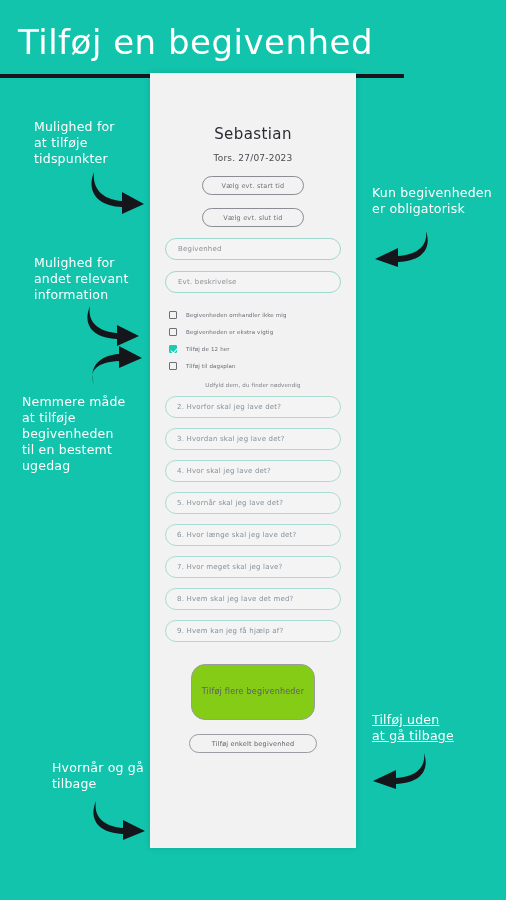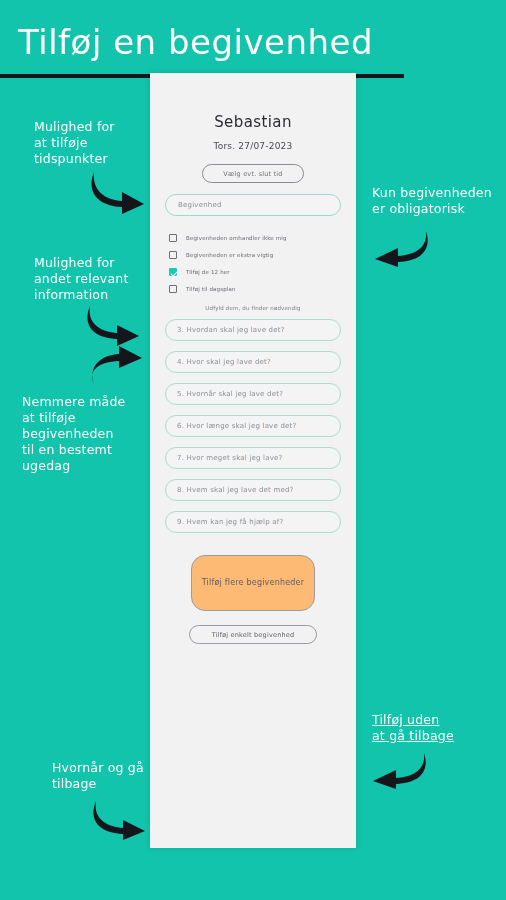--- a/index.html
+++ b/index.html
@@ -42,21 +42,21 @@
   
   .phone {
     position: absolute;
     left: 150px;
     top: 73px;
     width: 206px;
     height: 775px;
     background: #f2f2f2;
     box-shadow: 0 0 6px rgba(0,0,0,0.12);
     overflow: hidden;
-    padding: 0 10px;
+    padding: 12px 10px;
   }
 
   .person-name {
     margin-top: 40px;
     text-align: center;
     font-size: 15px;
     color: #2b2b33;
     letter-spacing: 0.4px;
   }
   .person-date {
@@ -171,21 +171,21 @@
   }
 
   
   .btn-big {
     margin: 0 auto;
     margin-top: 22px;
     width: 124px;
     height: 56px;
     border: 1px solid #9b9ba4;
     border-radius: 14px;
-    background: #fdba74;
+    background: #84cc16;
     display: flex;
     flex-direction: column;
     align-items: center;
     justify-content: center;
     font-size: 8px;
     line-height: 12px;
     color: #5e5e68;
     text-align: center;
     letter-spacing: 0.2px;
   }
@@ -227,23 +227,25 @@
 <div class="header">
   <div class="header-title">Tilføj en begivenhed</div>
   <div class="header-rule"></div>
 </div>
 
 <div class="phone">
 
   <div class="person-name">Sebastian</div>
   <div class="person-date">Tors. 27/07-2023</div>
 
+  <div class="chip">Vælg evt. start tid</div>
   <div class="chip">Vælg evt. slut tid</div>
 
   <div class="field">Begivenhed</div>
+  <div class="field">Evt. beskrivelse</div>
 
   <div class="checks">
     <div class="check-row">
       <span class="box"></span>
       <span class="check-label">Begivenheden omhandler ikke mig</span>
     </div>
     <div class="check-row">
       <span class="box"></span>
       <span class="check-label">Begivenheden er ekstra vigtig</span>
     </div>
@@ -253,20 +255,21 @@
     </div>
     <div class="check-row">
       <span class="box"></span>
       <span class="check-label">Tilføj til dagsplan</span>
     </div>
   </div>
 
   <div class="hint">Udfyld dem, du finder nødvendig</div>
 
   <div class="questions">
+    <div class="question">2. Hvorfor skal jeg lave det?</div>
     <div class="question">3. Hvordan skal jeg lave det?</div>
     <div class="question">4. Hvor skal jeg lave det?</div>
     <div class="question">5. Hvornår skal jeg lave det?</div>
     <div class="question">6. Hvor længe skal jeg lave det?</div>
     <div class="question">7. Hvor meget skal jeg lave?</div>
     <div class="question">8. Hvem skal jeg lave det med?</div>
     <div class="question">9. Hvem kan jeg få hjælp af?</div>
   </div>
 
   <div class="btn-big">Tilføj flere

